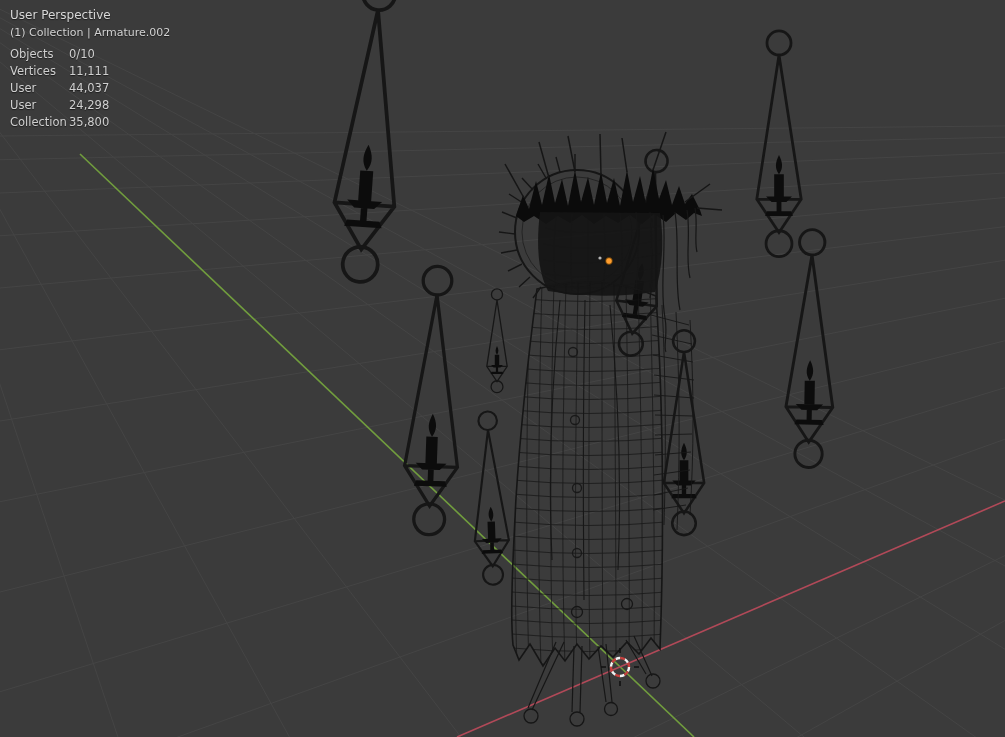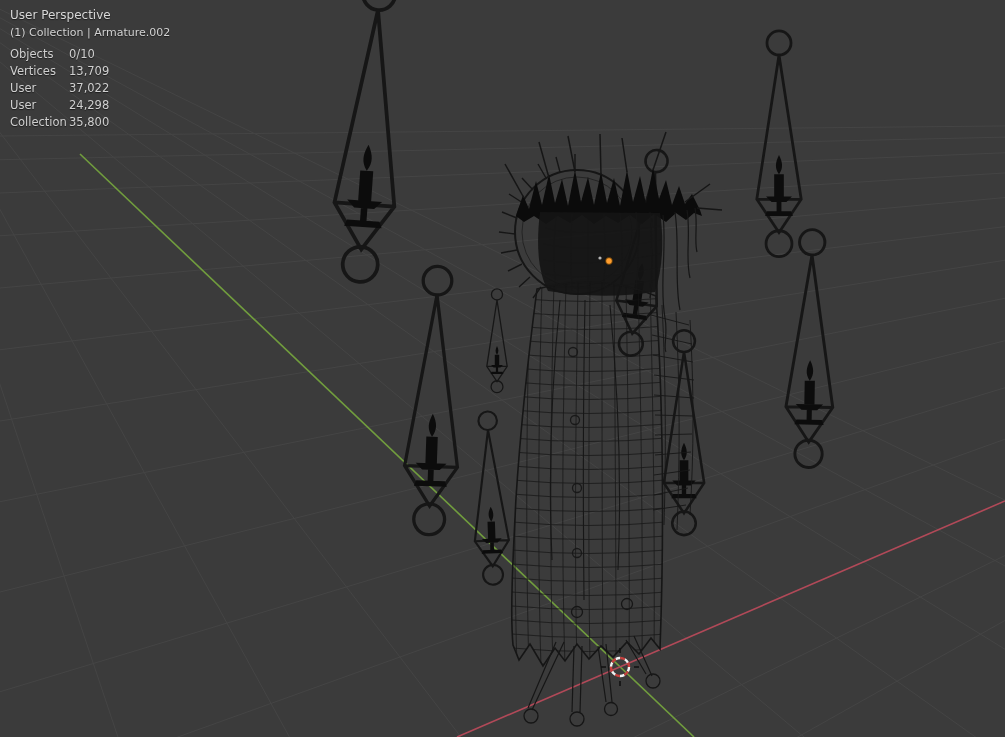--- a/index.html
+++ b/index.html
@@ -118,23 +118,23 @@
   </svg>
 
   <div class="overlay">
     <div>User Perspective</div>
     <div class="breadcrumb">(1) Collection | Armature.002</div>
 
     <div class="stats">
       <span>Objects</span>
       <span>0/10</span>
       <span>Vertices</span>
-      <span>13,709</span>
+      <span>11,111</span>
       <span>User</span>
-      <span>37,022</span>
+      <span>44,037</span>
       <span>User</span>
       <span>24,298</span>
       <span>Collection</span>
       <span>35,800</span>
     </div>
   </div>
 
 </div>
 
 </body></html>

